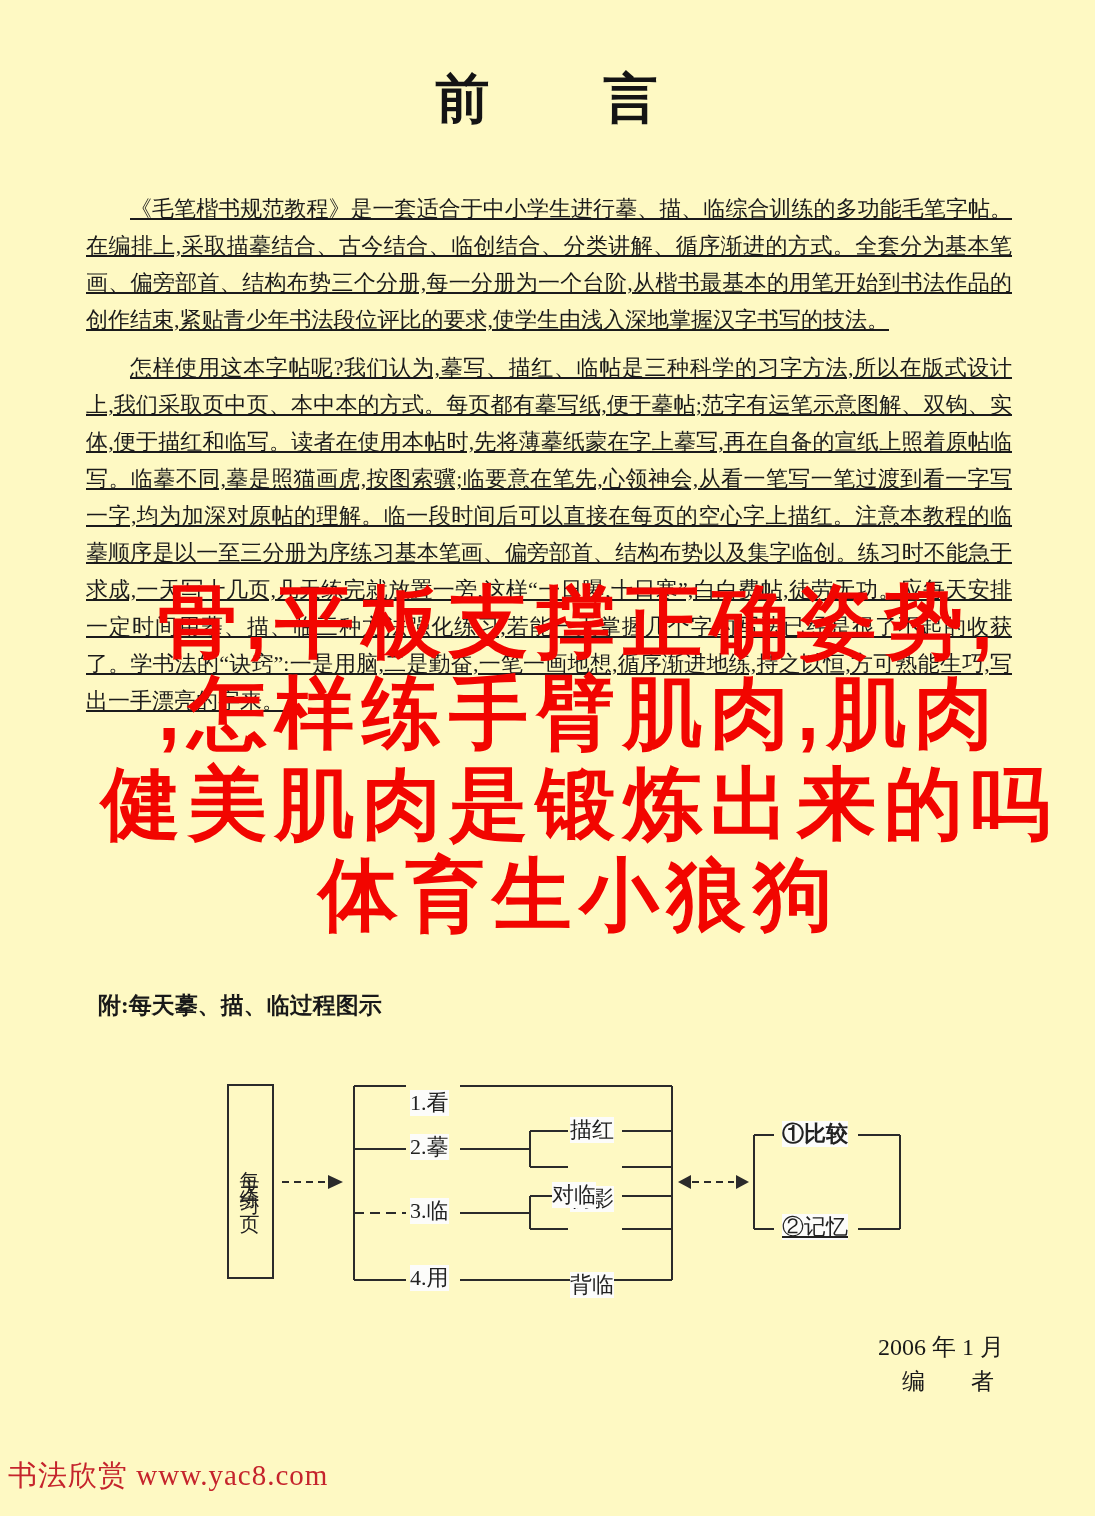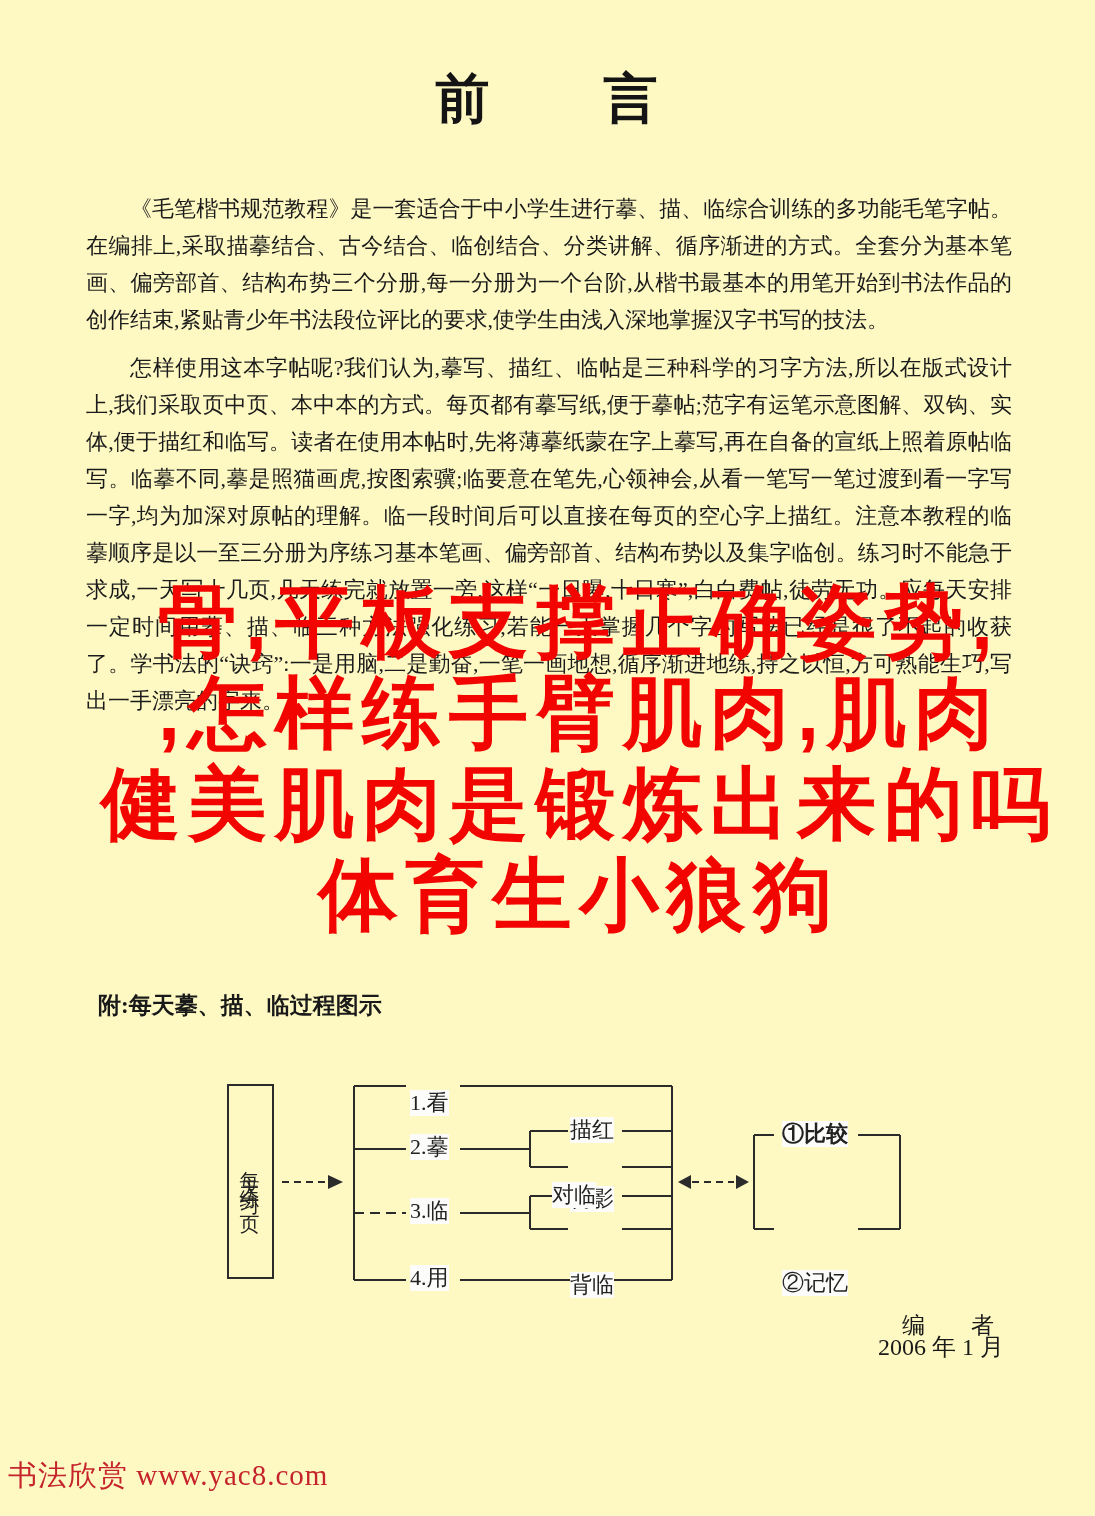--- a/index.html
+++ b/index.html
@@ -16,20 +16,21 @@
     position:absolute;left:0;top:68px;width:100%;
     text-align:center;
     font-family:"Liberation Sans","DejaVu Sans",sans-serif;
     font-weight:bold;font-size:54px;line-height:60px;
     color:#141414;letter-spacing:2px;
   }
   .body-text{
     position:absolute;left:86px;top:190px;width:926px;
     font-size:22px;line-height:37px;
     text-align:justify;
+    text-decoration:underline;
   }
   .body-text p{margin:0 0 11px 0;text-indent:2em;}
   .overlay-block{
     position:absolute;left:0;top:576px;width:100%;
     text-align:center;
     font-family:"Liberation Sans","DejaVu Sans",sans-serif;
     font-weight:bold;font-size:79px;line-height:91px;
     letter-spacing:8px;
     color:#f20500;
     white-space:nowrap;
@@ -45,21 +46,21 @@
     background:#fcfcfa;
     white-space:nowrap;
   }
   .daily-box-text{
     position:absolute;left:228px;top:1085px;width:45px;height:193px;
     writing-mode:vertical-rl;text-orientation:upright;
     font-size:20px;letter-spacing:9px;color:#222;
     display:flex;align-items:center;justify-content:center;
   }
   .signature{
-    position:absolute;left:902px;top:1310px;
+    position:absolute;left:902px;top:1366px;
     font-size:23px;color:#191919;
   }
   .publish-date{
     position:absolute;left:878px;top:1331px;
     font-size:24px;color:#191919;
   }
   .site-watermark{
     position:absolute;left:8px;top:1456px;
     font-size:29px;letter-spacing:1px;
     color:#c5242c;
@@ -142,20 +143,20 @@
   <div class="daily-box-text">每天练习一页</div>
   <div class="diagram-label" style="left:410px;top:1071px;margin-top:19px;">1.看</div>
   <div class="diagram-label" style="left:410px;top:1134px;">2.摹</div>
   <div class="diagram-label" style="left:410px;top:1198px;">3.临</div>
   <div class="diagram-label" style="left:410px;top:1265px;">4.用</div>
   <div class="diagram-label" style="left:570px;top:1117px;">描红</div>
   <div class="diagram-label" style="left:570px;top:1186px;">仿影</div>
   <div class="diagram-label" style="left:552px;top:1182px;">对临</div>
   <div class="diagram-label" style="left:570px;top:1272px;">背临</div>
   <div class="diagram-label" style="left:782px;top:1121px;font-weight:bold;">①比较</div>
-  <div class="diagram-label" style="left:782px;top:1270px;">②记忆</div>
+  <div class="diagram-label" style="left:782px;top:1214px;text-decoration:underline;">②记忆</div>
 
   <div class="signature">编　　者</div>
   <div class="publish-date">2006 年 1 月</div>
 
   <div class="site-watermark" style="color: rgb(197, 36, 44);">书法欣赏 www.yac8.com</div>
 
 </div>
 
 </body></html>

